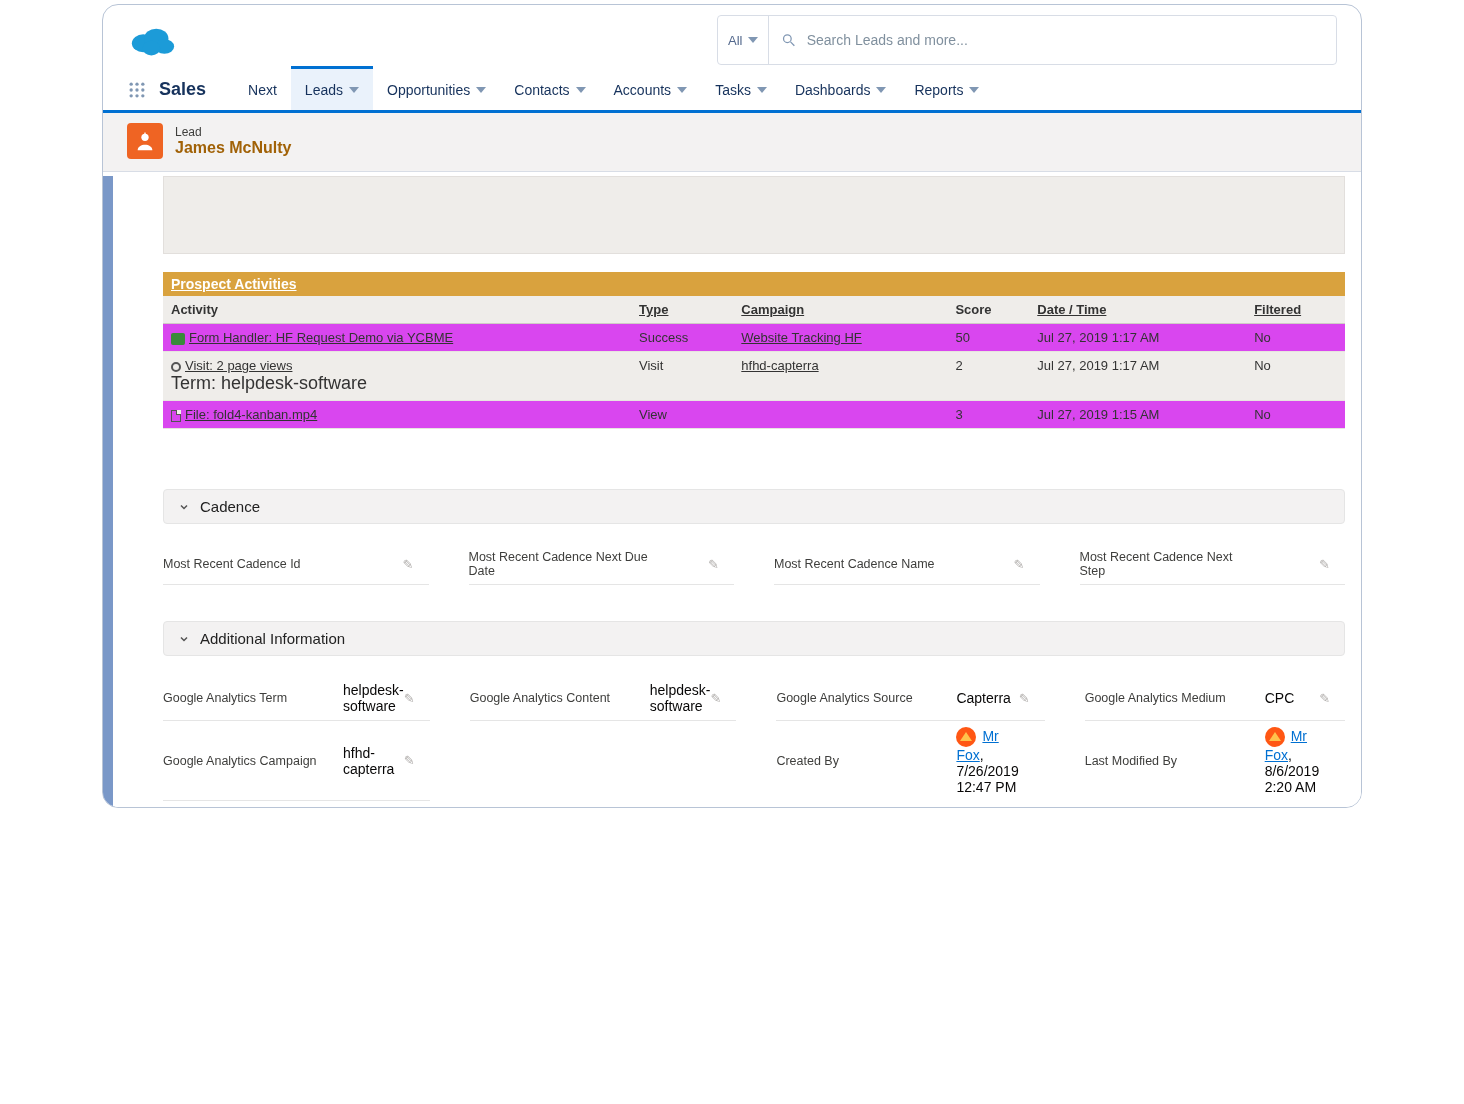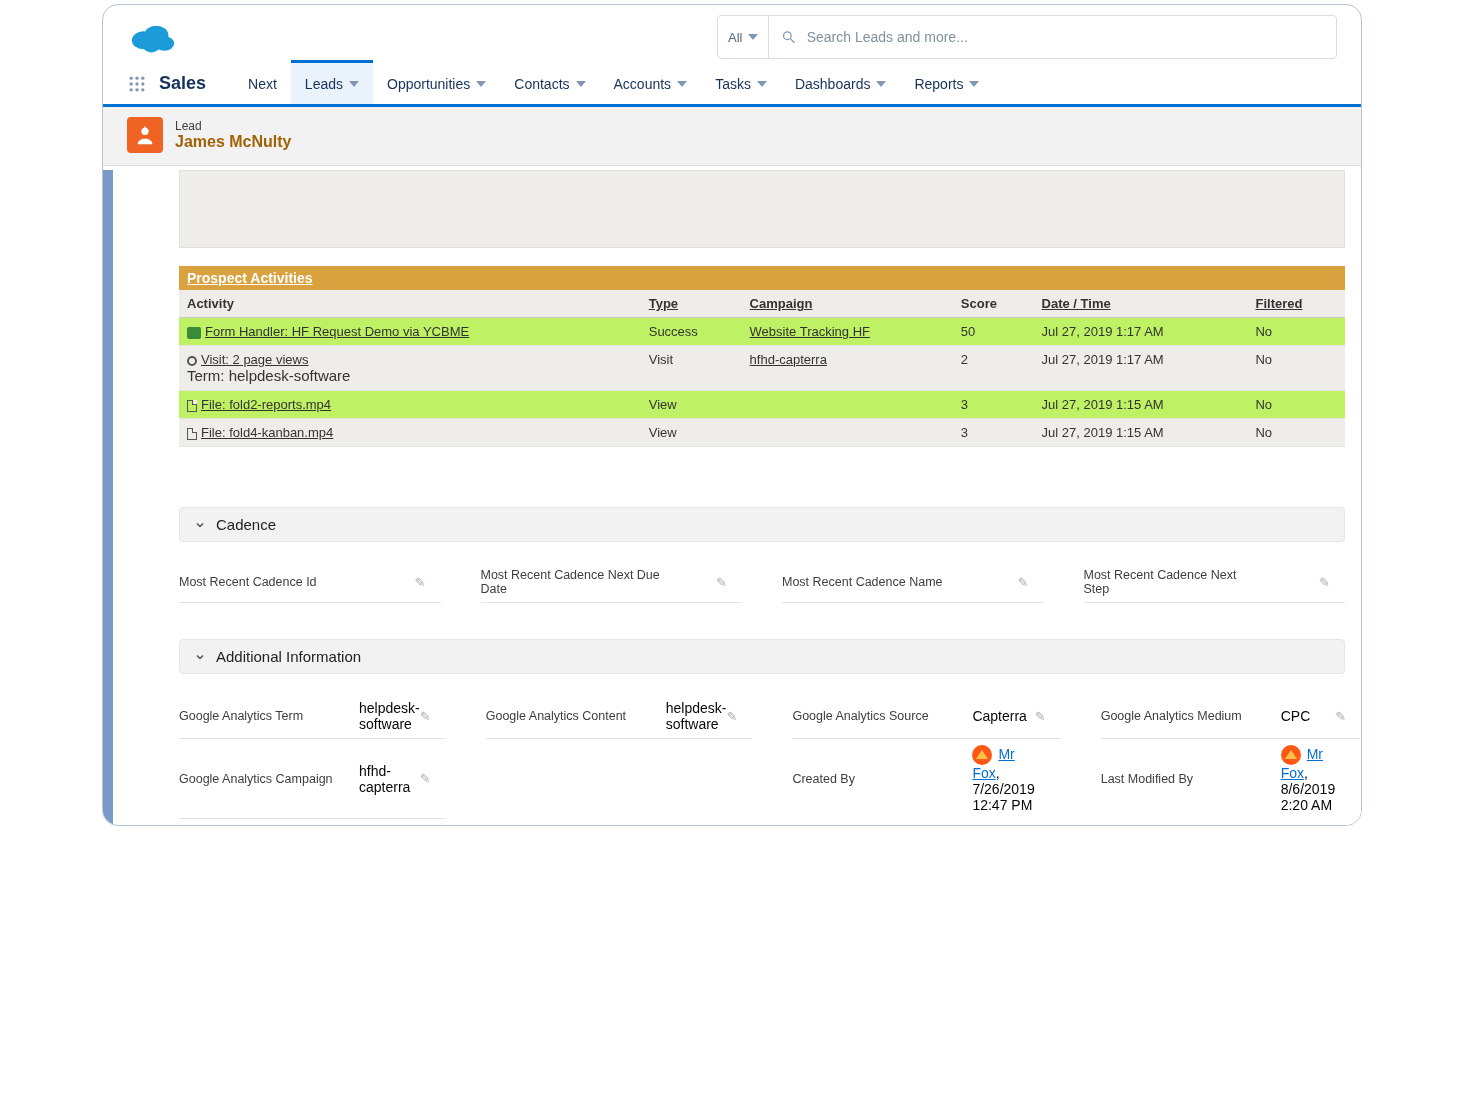--- a/index.html
+++ b/index.html
@@ -21,21 +21,21 @@
     gap: 20px;
   }
   .logo { width: 52px; height: 36px; }
   .search-wrap {
     margin-left: auto;
     display: flex;
     border: 1px solid #d8dde6;
     border-radius: 4px;
     overflow: hidden;
     width: 620px;
-    height: 44px;
+    height: 50px;
   }
   .search-scope {
     display: flex; align-items: center; gap: 6px;
     padding: 0 10px;
     border-right: 1px solid #d8dde6;
     color: #54698d; font-size: 13px;
     cursor: pointer;
   }
   .search-box {
     flex: 1; display: flex; align-items: center; gap: 10px;
@@ -78,46 +78,46 @@
     border-bottom: 1px solid #d8dde6;
   }
   .record-icon {
     width: 36px; height: 36px; border-radius: 4px;
     background: #ef6423; display: flex; align-items: center; justify-content: center;
   }
   .record-type { font-size: 12px; color: #3e3e3c; }
   .record-name { font-size: 16px; font-weight: 700; color: #a16207; }
 
   .body-wrap {
-    padding: 0 0 0 28px;
+    padding: 0 0 0 12px;
     background: linear-gradient(to right, #7a98c8 0, #7a98c8 10px, transparent 10px);
   }
   .content { background: #fff; padding: 0 16px 6px 48px; }
 
   .panel { background: #efedea; height: 78px; margin-top: 4px; border: 1px solid #e2dfdc; }
 
   .pa-title {
     margin-top: 18px;
     background: #d9a23e; color: #fff;
     padding: 4px 8px; font-weight: 700; text-decoration: underline;
     font-size: 14px;
   }
   table.pa { width: 100%; border-collapse: collapse; font-size: 13px; }
   table.pa th {
     background: #efedea; text-align: left; padding: 6px 8px;
     font-weight: 700; color: #333; border-bottom: 1px solid #d0ccc6;
   }
   table.pa th.u { text-decoration: underline; }
   table.pa td {
     padding: 6px 8px; border-bottom: 1px solid #e7e4df;
-    background: #bef264; color: #333; vertical-align: top;
+    background: #d946ef; color: #333; vertical-align: top;
   }
   table.pa tr:nth-child(even) td { background: #efedea; }
   .a-link { text-decoration: underline; color: #333; cursor: pointer; }
-  .subtext { font-size: 15px; color: #333; }
+  .subtext { font-size: 18px; color: #333; }
   .act-ico { display: inline-block; width: 14px; height: 12px; margin-right: 4px; vertical-align: middle; }
   .ico-form { background: #3a8a3a; border-radius: 2px; }
   .ico-visit { border: 2px solid #555; border-radius: 50%; width: 10px; height: 10px; }
   .ico-file { border: 1px solid #555; width: 10px; height: 12px; position: relative; }
   .ico-file::after { content:""; position:absolute; right:-1px; top:-1px; width:4px; height:4px; background:#f4f1ed; border-left:1px solid #555; border-bottom:1px solid #555; }
 
   .section-head {
     margin-top: 60px;
     background: #f3f2f2; border: 1px solid #e5e5e5;
     border-radius: 4px; padding: 8px 14px;
@@ -281,28 +281,20 @@
         <span class="act-ico ico-visit"></span><span class="a-link">Visit: 2 page views</span>
         <div class="subtext">Term: helpdesk-software</div>
       </td>
       <td>Visit</td>
       <td><span class="a-link">hfhd-capterra</span></td>
       <td>2</td>
       <td>Jul 27, 2019 1:17 AM</td>
       <td>No</td>
     </tr>
     <tr>
-      <td><span class="act-ico ico-file"></span><span class="a-link">File: fold2-reports.mp4</span></td>
-      <td>View</td>
-      <td></td>
-      <td>3</td>
-      <td>Jul 27, 2019 1:15 AM</td>
-      <td>No</td>
-    </tr>
-    <tr>
       <td><span class="act-ico ico-file"></span><span class="a-link">File: fold4-kanban.mp4</span></td>
       <td>View</td>
       <td></td>
       <td>3</td>
       <td>Jul 27, 2019 1:15 AM</td>
       <td>No</td>
     </tr>
   </tbody>
 </table>
 

